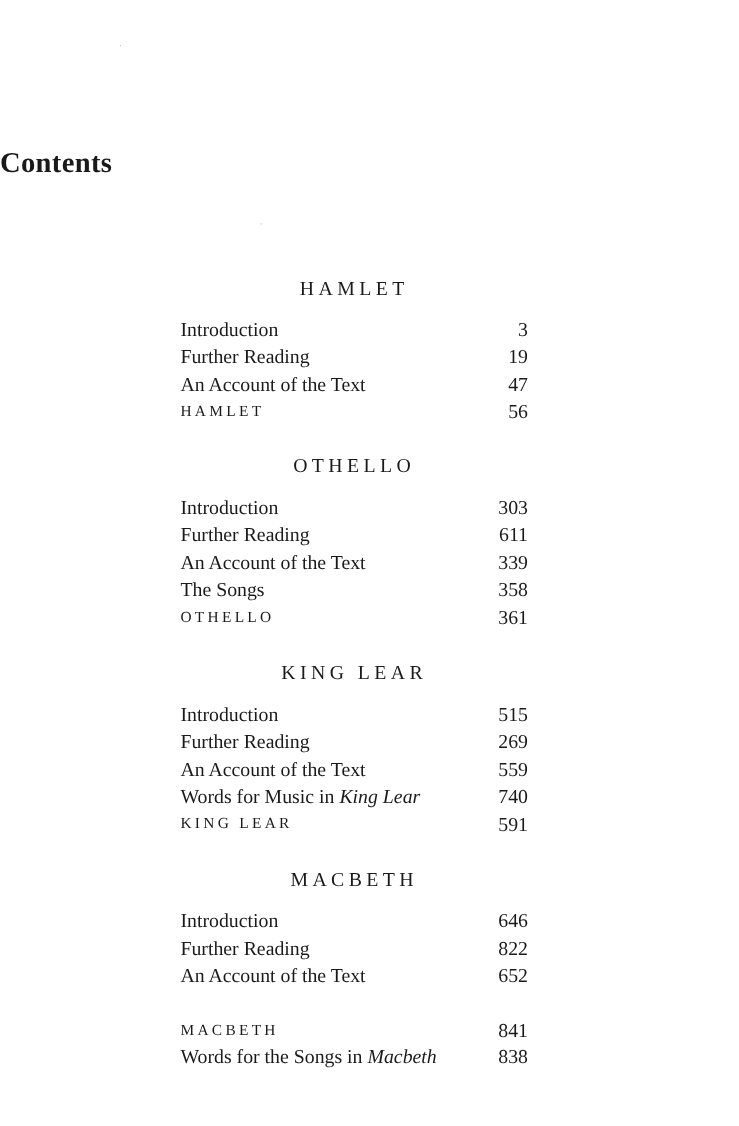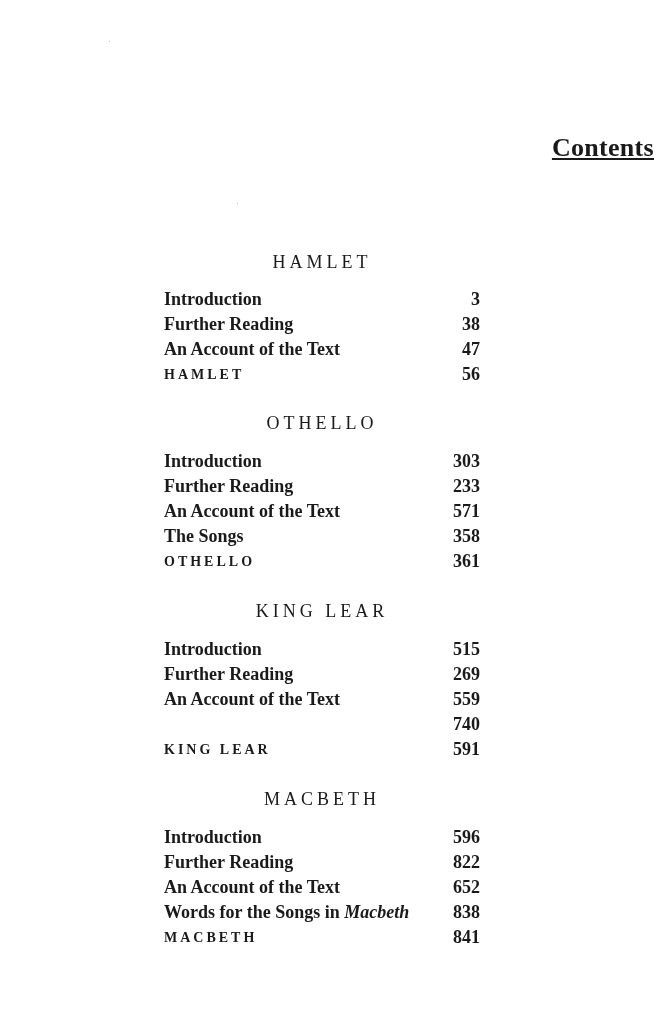--- a/index.html
+++ b/index.html
@@ -2,31 +2,31 @@
 <html><head>
   <meta charset="utf-8">
   <style>
     html, body { margin: 0; padding: 0; background: #ffffff; }
     body {
       width: 672px; height: 1024px; position: relative; overflow: hidden;
       font-family: "Liberation Serif", "DejaVu Serif", serif;
       color: #1a1a1a;
     }
     .title {
-      position: absolute; left: 12px; width: 642px; top: 116px;
-      text-align: right; font-size: 26px; letter-spacing: 0.3px; text-decoration: underline;
+      position: absolute; left: 0; width: 642px; top: 116px;
+      text-align: left; font-size: 26px; letter-spacing: 0.3px;
     }
     .toc { position: absolute; left: 164px; width: 316px; top: 0; }
     .play-heading {
       position: absolute; left: 0; width: 316px; text-align: center;
       font-size: 18px; letter-spacing: 4px;
     }
     .entry {
       position: absolute; left: 0; width: 316px; height: 25px;
-      font-size: 18px; line-height: 25px; font-weight: bold;
+      font-size: 18px; line-height: 25px;
     }
     .entry .label { position: absolute; left: 0; white-space: nowrap; }
     .entry .page { position: absolute; right: 0; text-align: right; }
     .entry.play .label { font-size: 14px; letter-spacing: 3px; }
     .entry i { font-style: italic; }
     .speck { position: absolute; width: 1px; height: 1px; background: #bbb; }
   </style>
 </head>
 <body>
 
@@ -37,43 +37,43 @@
 
 <div class="toc">
 
   <div class="play-heading" style="top:252px;">HAMLET</div>
   <div class="entry" style="top:287px;">
     <span class="label">Introduction</span>
     <span class="page">3</span>
   </div>
   <div class="entry" style="top:312px;">
     <span class="label">Further Reading</span>
-    <span class="page">38</span>
+    <span class="page">19</span>
   </div>
   <div class="entry" style="top:337px;">
     <span class="label">An Account of the Text</span>
     <span class="page">47</span>
   </div>
   <div class="entry play" style="top:362px;">
     <span class="label">HAMLET</span>
     <span class="page">56</span>
   </div>
 
   <div class="play-heading" style="top:413px;">OTHELLO</div>
   <div class="entry" style="top:449px;">
     <span class="label">Introduction</span>
     <span class="page">303</span>
   </div>
   <div class="entry" style="top:474px;">
     <span class="label">Further Reading</span>
-    <span class="page">233</span>
+    <span class="page">611</span>
   </div>
   <div class="entry" style="top:499px;">
     <span class="label">An Account of the Text</span>
-    <span class="page">571</span>
+    <span class="page">339</span>
   </div>
   <div class="entry" style="top:524px;">
     <span class="label">The Songs</span>
     <span class="page">358</span>
   </div>
   <div class="entry play" style="top:549px;">
     <span class="label">OTHELLO</span>
     <span class="page">361</span>
   </div>
 
@@ -84,41 +84,42 @@
   </div>
   <div class="entry" style="top:662px;">
     <span class="label">Further Reading</span>
     <span class="page">269</span>
   </div>
   <div class="entry" style="top:687px;">
     <span class="label">An Account of the Text</span>
     <span class="page">559</span>
   </div>
   <div class="entry" style="top:712px;">
+    <span class="label"><span>Words for Music in </span><i>King Lear</i></span>
     <span class="page">740</span>
   </div>
   <div class="entry play" style="top:737px;">
     <span class="label">KING LEAR</span>
     <span class="page">591</span>
   </div>
 
   <div class="play-heading" style="top:789px;">MACBETH</div>
   <div class="entry" style="top:825px;">
     <span class="label">Introduction</span>
-    <span class="page">596</span>
+    <span class="page">646</span>
   </div>
   <div class="entry" style="top:850px;">
     <span class="label">Further Reading</span>
     <span class="page">822</span>
   </div>
   <div class="entry" style="top:875px;">
     <span class="label">An Account of the Text</span>
     <span class="page">652</span>
   </div>
-  <div class="entry" style="top:900px;">
+  <div class="entry" style="top:948px;">
     <span class="label"><span>Words for the Songs in </span><i>Macbeth</i></span>
     <span class="page">838</span>
   </div>
   <div class="entry play" style="top:925px;">
     <span class="label">MACBETH</span>
     <span class="page">841</span>
   </div>
 
 </div>
 

